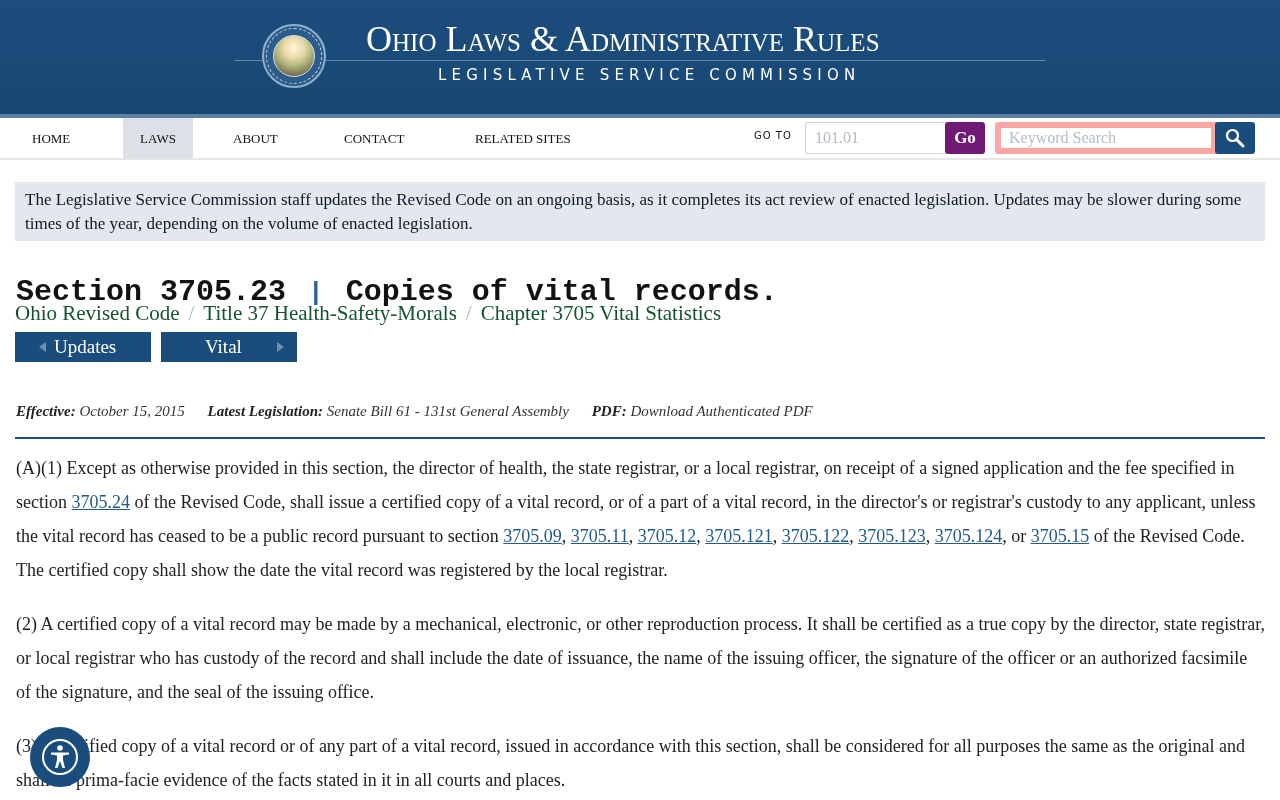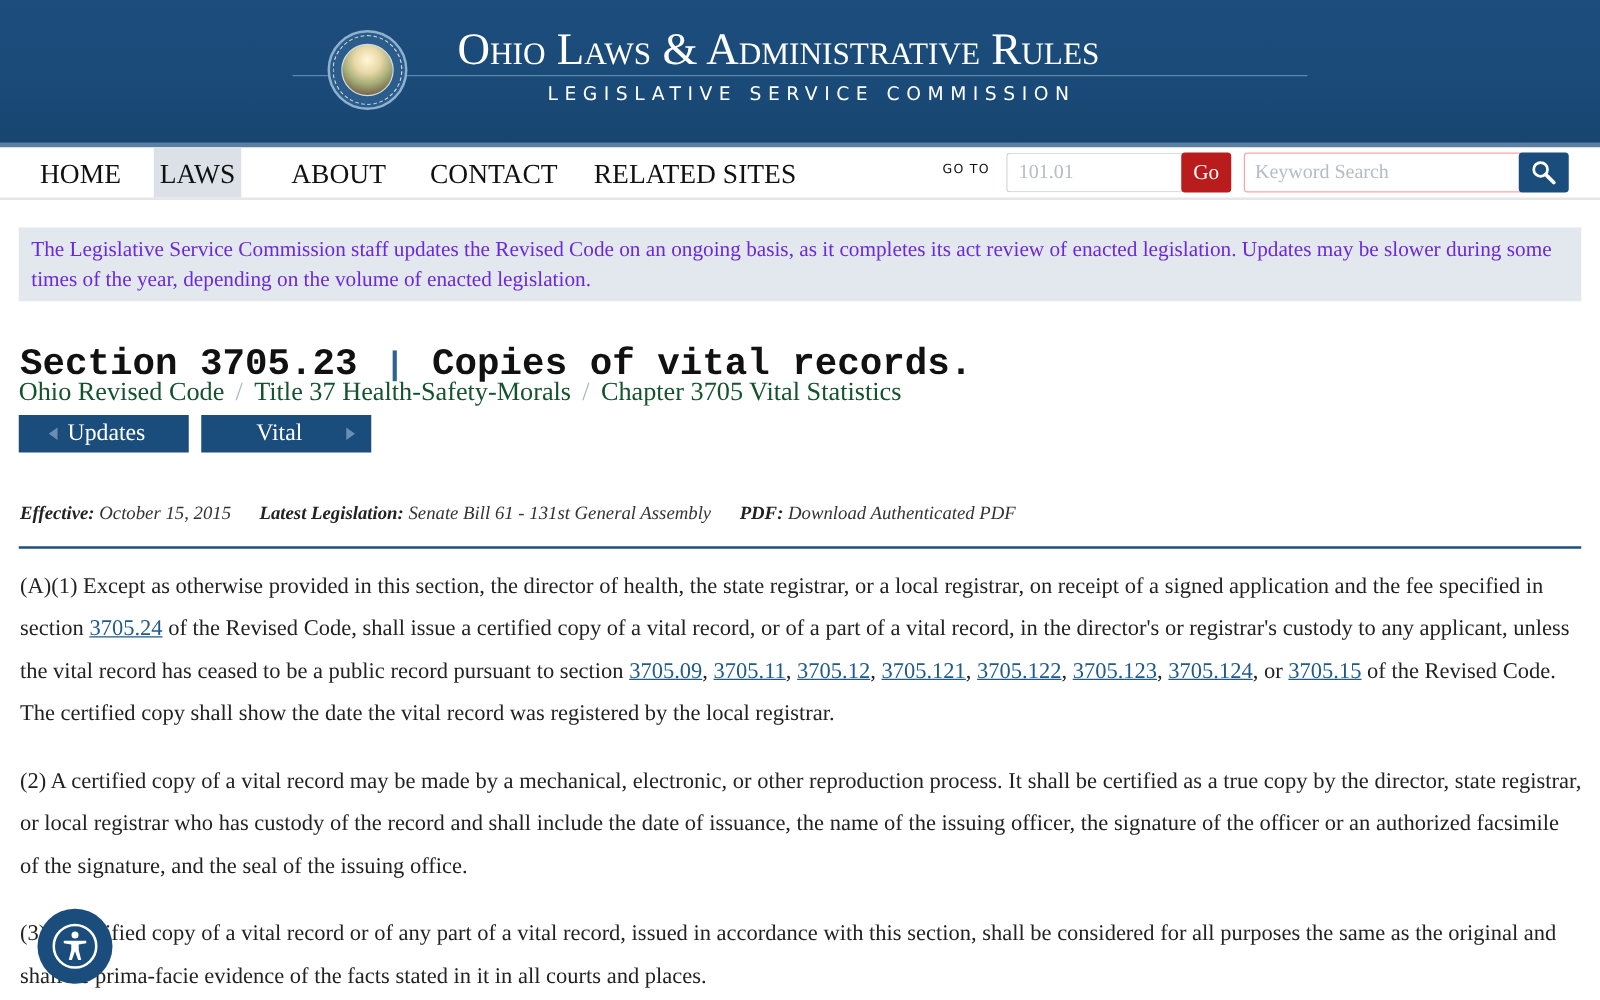--- a/index.html
+++ b/index.html
@@ -20,38 +20,38 @@
       border: 1px dashed #c9d8e8; }
     .site-title { position: absolute; left: 366px; top: 18px; font-family: "Liberation Serif", serif;
       font-size: 36px; color: #ffffff; letter-spacing: 0px; font-variant: small-caps; white-space: nowrap; }
     .site-subtitle { position: absolute; left: 438px; top: 66px; font-family: "DejaVu Sans", sans-serif;
       font-size: 15px; color: #ffffff; letter-spacing: 5.2px; white-space: nowrap; text-align: center; }
     .masthead-bottom { position: absolute; left: 0; top: 114px; width: 1280px; height: 4px; background: #5a7fa3; }
 
     .navbar { position: absolute; left: 0; top: 118px; width: 1280px; height: 42px; background: #fff;
       border-bottom: 2px solid #e6e6e6; }
     .nav-item { position: absolute; top: 0; height: 40px; line-height: 42px; font-family: "Liberation Serif", serif;
-      font-size: 22px; color: #111; padding: 0 10px; cursor: pointer; }
+      font-size: 13px; color: #111; padding: 0 10px; cursor: pointer; }
     .nav-item.active { background: #dbe1e7; }
     .goto-label { position: absolute; left: 754px; top: 12px; font-family: "DejaVu Sans", sans-serif; font-size: 10px;
       letter-spacing: 1px; color: #111; }
     .goto-input { position: absolute; left: 805px; top: 4px; width: 141px; height: 32px; border: 1px solid #ccd3da;
       border-right: none; border-radius: 3px 0 0 3px; padding: 0 9px; font-family: "Liberation Serif", serif; font-size: 16px; color: #888; }
     .goto-input::placeholder { color: #b4bcc4; }
-    .go-btn { position: absolute; left: 945px; top: 4px; width: 40px; height: 32px; background: #b91c1c; color: #fff;
-      border: none; border-radius: 3px; font-family: "Liberation Serif", serif; font-size: 17px; }
-    .kw-input { position: absolute; left: 995px; top: 4px; width: 222px; height: 32px; border: 1px solid #fca5a5;
+    .go-btn { position: absolute; left: 945px; top: 4px; width: 40px; height: 32px; background: #701a75; color: #fff;
+      border: none; border-radius: 3px; font-family: "Liberation Serif", serif; font-size: 17px; font-weight: bold; }
+    .kw-input { position: absolute; left: 995px; top: 4px; width: 222px; height: 32px; border: 6px solid #fca5a5;
       border-radius: 3px 0 0 3px; padding: 0 8px; font-family: "Liberation Serif", serif; font-size: 16px; }
     .kw-input::placeholder { color: #b4bcc4; }
     .search-btn { position: absolute; left: 1215px; top: 4px; width: 40px; height: 32px; background: #1a4d7c;
       border: none; border-radius: 3px; }
     .search-btn svg { position: absolute; left: 10px; top: 6px; }
 
     .notice { position: absolute; left: 15px; top: 182px; width: 1250px; height: 59px; background: #e2e8ee;
-      padding: 6px 10px; font-family: "Liberation Serif", serif; font-size: 17px; line-height: 24px; color: #6d28d9; }
+      padding: 6px 10px; font-family: "Liberation Serif", serif; font-size: 17px; line-height: 24px; color: #0f172a; }
 
     .section-title { position: absolute; left: 16px; top: 265px; font-family: Liberation Mono, monospace; font-size: 30px;
       color: #111; white-space: nowrap; margin-top: 10px; }
     .section-title .sep { color: #2f6291; font-size: 26px; padding: 0 4px; }
     .breadcrumb { position: absolute; left: 15px; top: 301px; font-family: "Liberation Serif", serif; font-size: 21px;
       color: #3b6e98; white-space: nowrap; }
     .breadcrumb a { color: #14532d; text-decoration: none; }
     .breadcrumb .slash { color: #aab7c4; padding: 0 9px; }
 
     .pager-btn { position: absolute; top: 332px; width: 136px; height: 30px; background: #1a4d7c; color: #fff;

